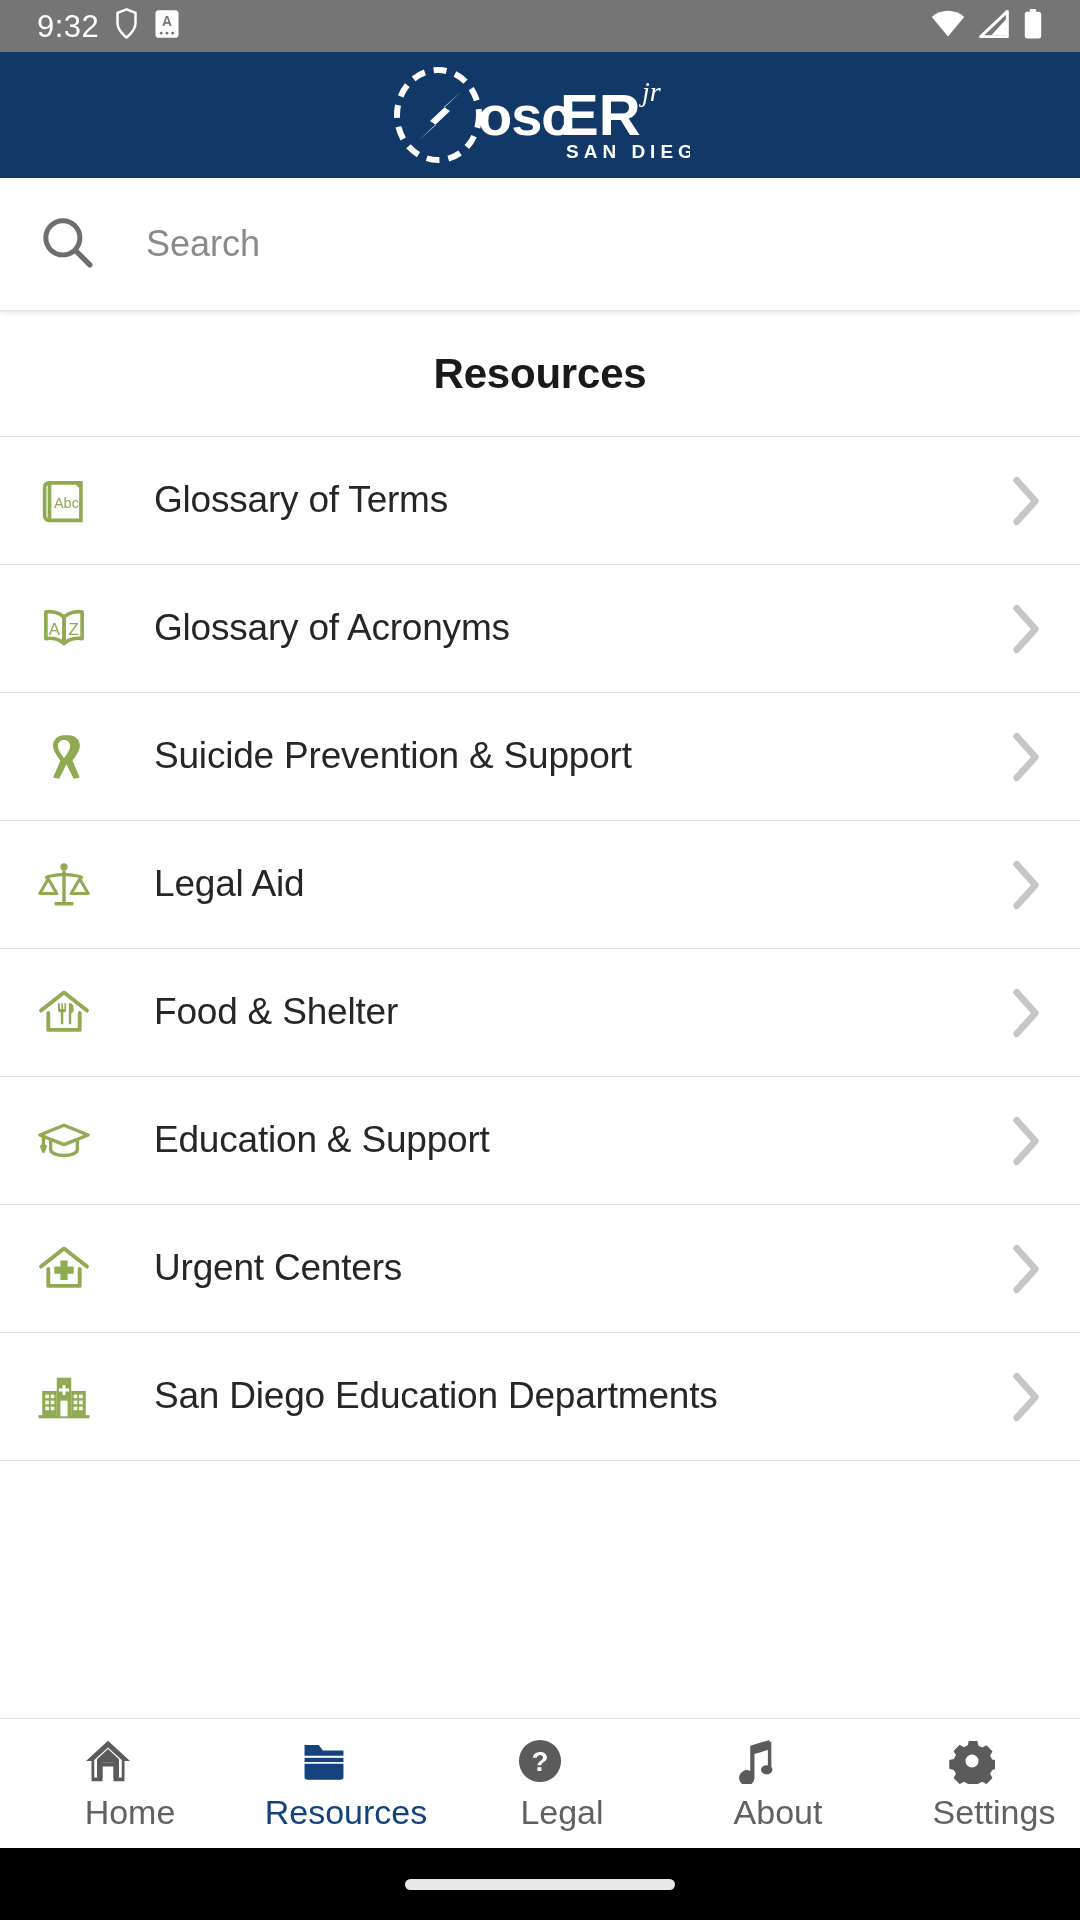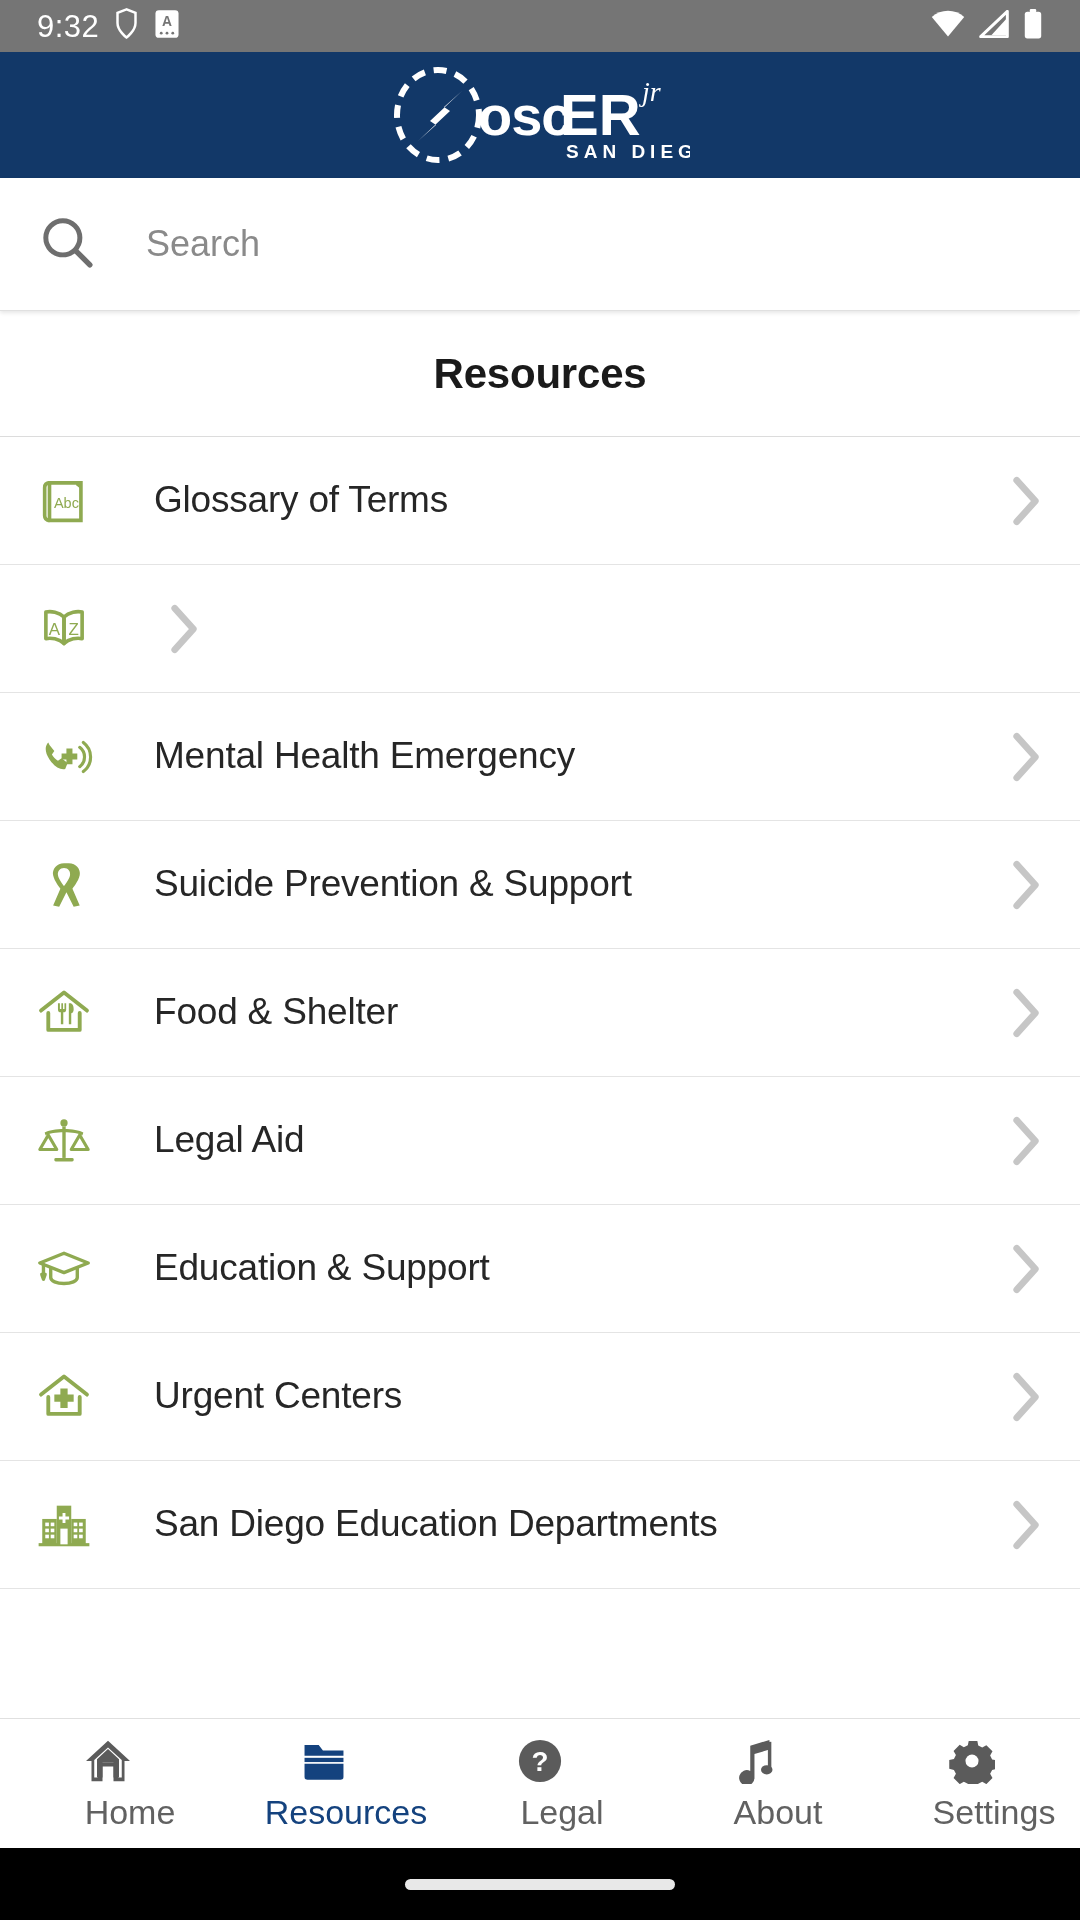--- a/index.html
+++ b/index.html
@@ -196,74 +196,36 @@
       <span class="row-icon">
         <svg width="58" height="58" viewBox="0 0 48 48">
             <g fill="none" stroke="#8faa51" stroke-width="3" stroke-linejoin="round">
               <path d="M24 14 C20 10 13 9 9 10 v22 c4-1 11 0 15 4 z"></path>
               <path d="M24 14 C28 10 35 9 39 10 v22 c-4-1-11 0-15 4 z"></path>
             </g>
             <text x="16" y="29" font-family="Liberation Sans, sans-serif" font-size="14" fill="#8faa51" text-anchor="middle">A</text>
             <text x="32" y="29" font-family="Liberation Sans, sans-serif" font-size="14" fill="#8faa51" text-anchor="middle">Z</text>
           </svg>
       </span>
-      <span class="row-chevron">
-        <svg width="34" height="54" viewBox="0 0 16 26">
-            <polyline points="4,3 13,13 4,23" fill="none" stroke="#c6c6c6" stroke-width="3.2" stroke-linecap="round" stroke-linejoin="round"></polyline>
-          </svg>
-      </span>
-    </div>
-
-    <div class="row">
-      <span class="row-icon">
-        <svg width="58" height="58" viewBox="0 0 48 48">
-            <path d="M11 12 c-3 3-3 8 1 14 c4 6 9 9 13 8 l2-5 -5-4 -3 2 c-2-1-4-3-5-5 l2-3 -4-5 z" fill="#8faa51"></path>
-            <path d="M22 21 h4 v-4 h5 v4 h4 v5 h-4 v4 h-5 v-4 h-4 z" fill="#8faa51"></path>
-            <g fill="none" stroke="#8faa51" stroke-width="2.6" stroke-linecap="round">
-              <path d="M37 16 a10 10 0 0 1 0 16"></path>
-              <path d="M40 12 a15 15 0 0 1 0 24"></path>
-            </g>
-          </svg>
-      </span>
-      <span class="row-label">Mental Health Emergency</span>
-      <span class="row-chevron">
-        <svg width="34" height="54" viewBox="0 0 16 26">
-            <polyline points="4,3 13,13 4,23" fill="none" stroke="#c6c6c6" stroke-width="3.2" stroke-linecap="round" stroke-linejoin="round"></polyline>
-          </svg>
-      </span>
-    </div>
+      <span class="row-label">Glossary of Acronyms</span>
+      <span class="row-chevron">
+        <svg width="34" height="54" viewBox="0 0 16 26">
+            <polyline points="4,3 13,13 4,23" fill="none" stroke="#c6c6c6" stroke-width="3.2" stroke-linecap="round" stroke-linejoin="round"></polyline>
+          </svg>
+      </span>
+    </div>
+
 
     <div class="row">
       <span class="row-icon">
         <svg width="58" height="58" viewBox="0 0 48 48">
             <path d="M24 6 c-6 0-10 5-9 10 c1 5 6 11 6 11 l-6 14 5 1 6-12 6 12 5-1 -6-14 c0 0 5-6 6-11 c1-5-3-10-9-10 z M24 10 c3.5 0 5.5 2.8 5 6 c-.6 3.6-5 9-5 9 c0 0-4.4-5.4-5-9 c-.5-3.2 1.5-6 5-6 z" fill="#8faa51"></path>
           </svg>
       </span>
       <span class="row-label">Suicide Prevention &amp; Support</span>
-      <span class="row-chevron">
-        <svg width="34" height="54" viewBox="0 0 16 26">
-            <polyline points="4,3 13,13 4,23" fill="none" stroke="#c6c6c6" stroke-width="3.2" stroke-linecap="round" stroke-linejoin="round"></polyline>
-          </svg>
-      </span>
-    </div>
-
-    <div class="row">
-      <span class="row-icon">
-        <svg width="58" height="58" viewBox="0 0 48 48">
-            <g fill="none" stroke="#8faa51" stroke-width="3.2" stroke-linejoin="round" stroke-linecap="round">
-              <path d="M5 22 L24 7 L43 22"></path>
-              <path d="M11 24 v14 h26 v-14"></path>
-            </g>
-            <g fill="#8faa51">
-              <path d="M19 16 v5 a2.4 2.4 0 0 0 2.4 2.4 v10 h2 v-10 A2.4 2.4 0 0 0 25.8 21 v-5 h-1.4 v4.6 h-1.2 V16 h-1.4 v4.6 h-1.2 V16 z"></path>
-              <path d="M29 16 c2 0 3 2 3 5 c0 2-1 3-2 3.2 v9.2 h-2 V16 z"></path>
-            </g>
-          </svg>
-      </span>
-      <span class="row-label">Food &amp; Shelter</span>
       <span class="row-chevron">
         <svg width="34" height="54" viewBox="0 0 16 26">
             <polyline points="4,3 13,13 4,23" fill="none" stroke="#c6c6c6" stroke-width="3.2" stroke-linecap="round" stroke-linejoin="round"></polyline>
           </svg>
       </span>
     </div>
 
     <div class="row">
       <span class="row-icon">
         <svg width="58" height="58" viewBox="0 0 48 48">
@@ -273,20 +235,41 @@
               <rect x="16" y="38" width="16" height="3" rx="1.2"></rect>
               <path d="M8 17 c6-4 26-4 32 0 l-.8 2.4 c-5.4-3.4-25-3.4-30.4 0 z"></path>
             </g>
             <g fill="none" stroke="#8faa51" stroke-width="2.6" stroke-linejoin="round">
               <path d="M11 19 L4 31 h14 z"></path>
               <path d="M37 19 L30 31 h14 z"></path>
             </g>
           </svg>
       </span>
       <span class="row-label">Legal Aid</span>
+      <span class="row-chevron">
+        <svg width="34" height="54" viewBox="0 0 16 26">
+            <polyline points="4,3 13,13 4,23" fill="none" stroke="#c6c6c6" stroke-width="3.2" stroke-linecap="round" stroke-linejoin="round"></polyline>
+          </svg>
+      </span>
+    </div>
+
+    <div class="row">
+      <span class="row-icon">
+        <svg width="58" height="58" viewBox="0 0 48 48">
+            <g fill="none" stroke="#8faa51" stroke-width="3.2" stroke-linejoin="round" stroke-linecap="round">
+              <path d="M5 22 L24 7 L43 22"></path>
+              <path d="M11 24 v14 h26 v-14"></path>
+            </g>
+            <g fill="#8faa51">
+              <path d="M19 16 v5 a2.4 2.4 0 0 0 2.4 2.4 v10 h2 v-10 A2.4 2.4 0 0 0 25.8 21 v-5 h-1.4 v4.6 h-1.2 V16 h-1.4 v4.6 h-1.2 V16 z"></path>
+              <path d="M29 16 c2 0 3 2 3 5 c0 2-1 3-2 3.2 v9.2 h-2 V16 z"></path>
+            </g>
+          </svg>
+      </span>
+      <span class="row-label">Food &amp; Shelter</span>
       <span class="row-chevron">
         <svg width="34" height="54" viewBox="0 0 16 26">
             <polyline points="4,3 13,13 4,23" fill="none" stroke="#c6c6c6" stroke-width="3.2" stroke-linecap="round" stroke-linejoin="round"></polyline>
           </svg>
       </span>
     </div>
 
     <div class="row">
       <span class="row-icon">
         <svg width="58" height="58" viewBox="0 0 48 48">

